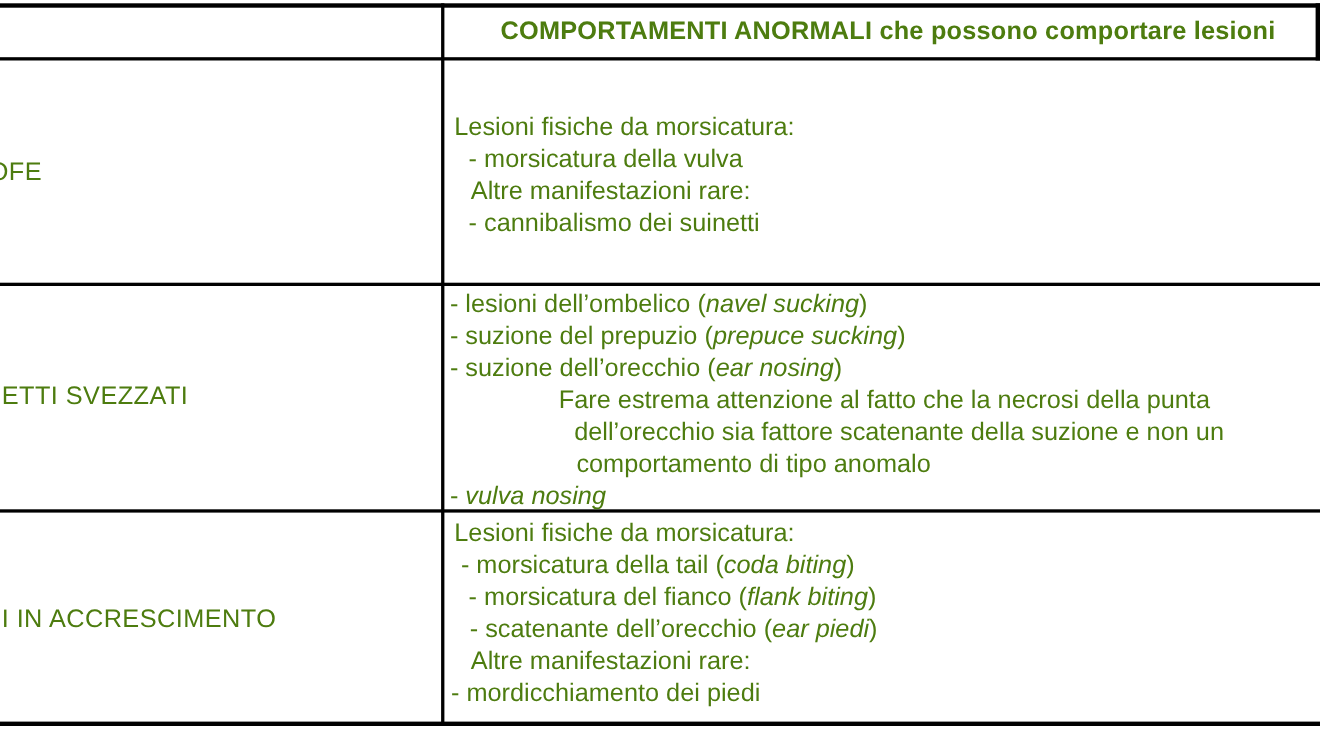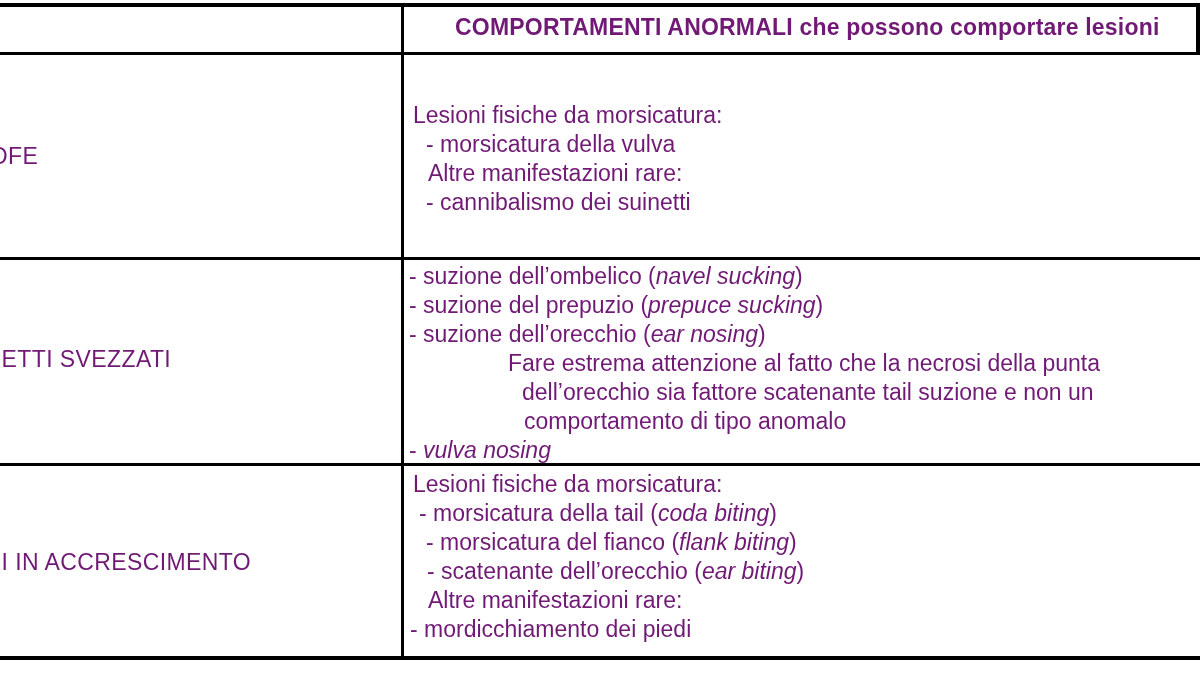--- a/index.html
+++ b/index.html
@@ -3,21 +3,21 @@
 <meta charset="utf-8">
 <style>
   html, body { margin: 0; padding: 0; background: #ffffff; }
   .stage {
     position: relative;
     width: 1200px;
     height: 675px;
     background: #ffffff;
     overflow: hidden;
     font-family: "Liberation Sans", "DejaVu Sans", sans-serif;
-    color: #701a75;
+    color: #4d7c0f;
   }
   .hline { position: absolute; left: 0; width: 1200px; background: #000; }
   .vline { position: absolute; background: #000; }
   .top-border      { top: 3px;   height: 4px; }
   .header-divider  { top: 52px;  height: 3px; }
   .row-divider-1   { top: 257px; height: 3px; }
   .row-divider-2   { top: 463px; height: 3px; }
   .bottom-border   { top: 656px; height: 4px; }
   .col-divider     { left: 401px;  top: 3px;  width: 3px; height: 657px; }
   .right-border    { left: 1196px; top: 3px;  width: 4px; height: 52px; }
@@ -74,30 +74,30 @@
   <div class="row-label label-1">SUINETTI SVEZZATI</div>
   <div class="row-label label-2">SUINI IN ACCRESCIMENTO</div>
 
   <div class="cell cell-0">
       <div class="line" style="padding-left: 4px;"><span>Lesioni fisiche da morsicatura:</span></div>
       <div class="line" style="padding-left: 17px;"><span>- morsicatura della vulva</span></div>
       <div class="line" style="padding-left: 19px;"><span>Altre manifestazioni rare:</span></div>
       <div class="line" style="padding-left: 17px;"><span>- cannibalismo dei suinetti</span></div>
     </div>
   <div class="cell cell-1">
-      <div class="line"><span>- suzione dell’ombelico (</span><span class="it">navel sucking</span><span>)</span></div>
+      <div class="line"><span>- lesioni dell’ombelico (</span><span class="it">navel sucking</span><span>)</span></div>
       <div class="line"><span>- suzione del prepuzio (</span><span class="it">prepuce sucking</span><span>)</span></div>
       <div class="line"><span>- suzione dell’orecchio (</span><span class="it">ear nosing</span><span>)</span></div>
       <div class="line" style="padding-left: 99px;"><span>Fare estrema attenzione al fatto che la necrosi della punta</span></div>
-      <div class="line" style="padding-left: 113px;"><span>dell’orecchio sia fattore scatenante tail suzione e non un</span></div>
+      <div class="line" style="padding-left: 113px;"><span>dell’orecchio sia fattore scatenante della suzione e non un</span></div>
       <div class="line" style="padding-left: 115px;"><span>comportamento di tipo anomalo</span></div>
       <div class="line"><span>- </span><span class="it">vulva nosing</span></div>
     </div>
   <div class="cell cell-2">
       <div class="line" style="padding-left: 4px;"><span>Lesioni fisiche da morsicatura:</span></div>
       <div class="line" style="padding-left: 10px;"><span>- morsicatura della tail (</span><span class="it">coda biting</span><span>)</span></div>
       <div class="line" style="padding-left: 17px;"><span>- morsicatura del fianco (</span><span class="it">flank biting</span><span>)</span></div>
-      <div class="line" style="padding-left: 18px;"><span>- scatenante dell’orecchio (</span><span class="it">ear biting</span><span>)</span></div>
+      <div class="line" style="padding-left: 18px;"><span>- scatenante dell’orecchio (</span><span class="it">ear piedi</span><span>)</span></div>
       <div class="line" style="padding-left: 19px;"><span>Altre manifestazioni rare:</span></div>
       <div class="line" style="padding-left: 1px;"><span>- mordicchiamento dei piedi</span></div>
     </div>
 
 </div>
 
 </body></html>

